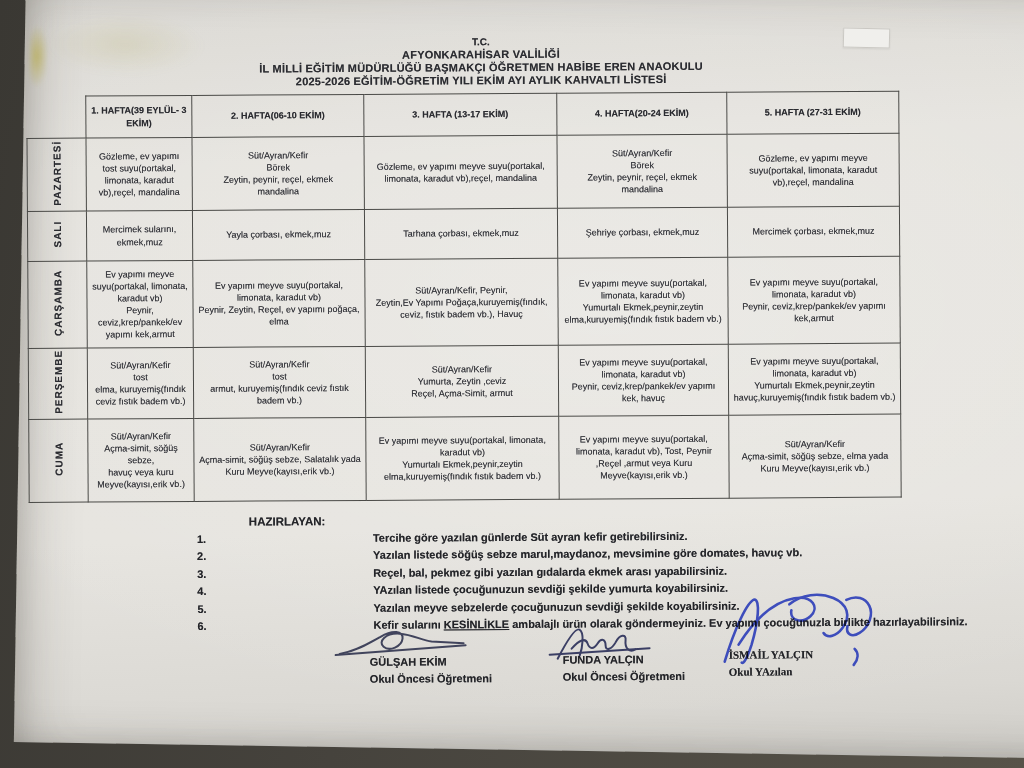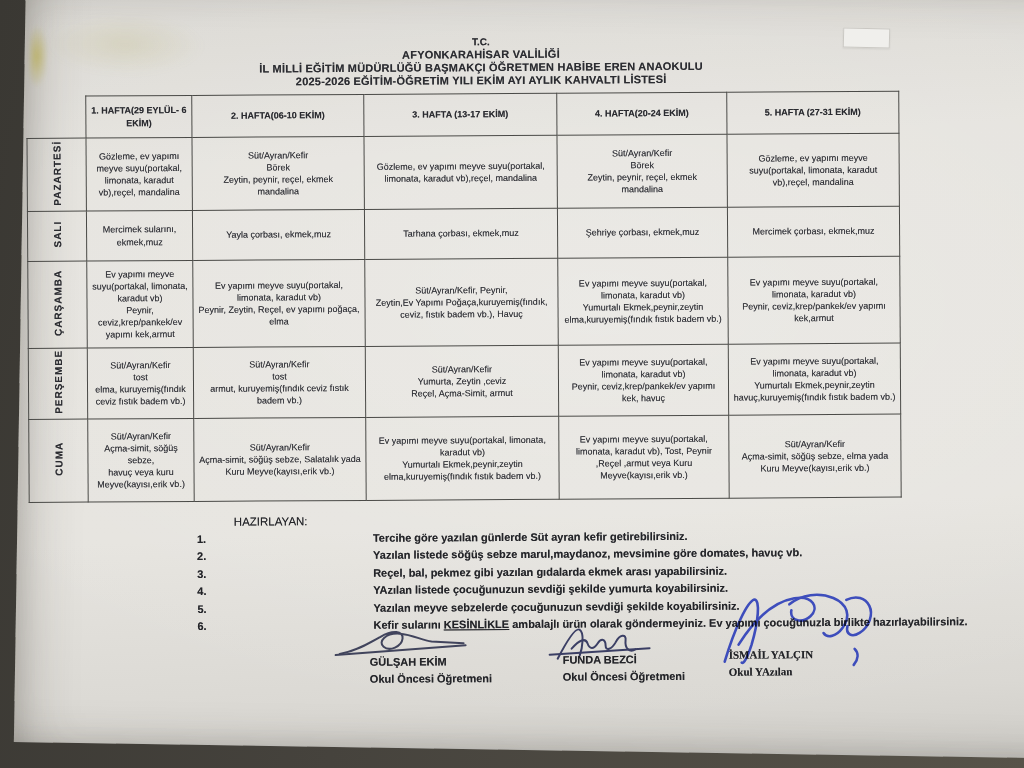--- a/index.html
+++ b/index.html
@@ -37,21 +37,21 @@
   #menu td,#menu th{border:1px solid #4a4a47;}
   #menu th.blank{border:none;background:transparent;}
   #menu th.week{font-weight:bold;font-size:9px;color:#2a2b30;text-align:center;
     vertical-align:middle;padding:2px 4px;line-height:1.35;}
   #menu td.meal{font-size:9px;line-height:1.35;text-align:center;vertical-align:middle;
     padding:2px 3px;white-space:pre-line;color:#2f3036;}
   #menu td.daycell{text-align:center;vertical-align:middle;}
   #menu td.daycell span{display:inline-block;writing-mode:vertical-rl;transform:rotate(180deg);
     font-weight:bold;font-size:10px;letter-spacing:1px;color:#2a2b30;}
   
-  #notes-title{position:absolute;left:233px;top:514px;font-weight:normal;font-size:11.5px;color:#232428;}
+  #notes-title{position:absolute;left:248px;top:514px;font-weight:bold;font-size:11.5px;color:#232428;}
   #notes{position:absolute;left:196px;top:531px;width:790px;font-weight:bold;font-size:11px;color:#232428;}
   .note-row{position:relative;height:17.4px;}
   .note-num{position:absolute;left:0;}
   .note-text{position:absolute;left:176px;width:600px;white-space:nowrap;}
   .kesinlikle{font-weight:bold;text-decoration:underline;}
   
   .sig{position:absolute;font-size:11px;font-weight:bold;color:#232428;}
   .sig .sig-name{display:block;line-height:17px;}
   .sig .sig-title{display:block;line-height:17px;}
   #sig-1{left:368px;top:653px;}
@@ -83,30 +83,30 @@
         <col style="width:59px">
           <col style="width:106px">
           <col style="width:172px">
         <col style="width:193px">
           <col style="width:170px">
           <col style="width:172px">
       </colgroup>
       <tbody>
           <tr style="height:42px">
         <th class="blank"></th>
-        <th class="week">1. HAFTA(29 EYLÜL- 6 EKİM)</th>
+        <th class="week">1. HAFTA(39 EYLÜL- 3 EKİM)</th>
         <th class="week">2. HAFTA(06-10 EKİM)</th>
         <th class="week">3. HAFTA (13-17 EKİM)</th>
         <th class="week">4. HAFTA(20-24 EKİM)</th>
         <th class="week">5. HAFTA (27-31 EKİM)</th>
       </tr>
       <tr style="height:73px">
         <td class="daycell"><span>PAZARTESİ</span></td>
         <td class="meal">Gözleme, ev yapımı
-meyve suyu(portakal,
+tost suyu(portakal,
 limonata, karadut
 vb),reçel, mandalina</td>
         <td class="meal">Süt/Ayran/Kefir
 Börek
 Zeytin, peynir, reçel, ekmek
 mandalina</td>
         <td class="meal">Gözleme, ev yapımı meyve suyu(portakal,
 limonata, karadut vb),reçel, mandalina</td>
         <td class="meal">Süt/Ayran/Kefir
 Börek
@@ -221,21 +221,21 @@
         <span class="note-num">6.</span>
         <span class="note-text"><span>Kefir sularını </span><span class="kesinlikle">KESİNLİKLE</span><span> ambalajlı ürün olarak göndermeyiniz. Ev yapımı çocuğunuzla birlikte hazırlayabilirsiniz.</span></span>
       </div>
     </div>
 
     <div class="sig" id="sig-1">
       <span class="sig-name">GÜLŞAH EKİM</span>
       <span class="sig-title">Okul Öncesi Öğretmeni</span>
     </div>
     <div class="sig" id="sig-2">
-      <span class="sig-name">FUNDA BEZCİ</span>
+      <span class="sig-name">FUNDA YALÇIN</span>
       <span class="sig-title">Okul Öncesi Öğretmeni</span>
     </div>
     <div class="sig" id="sig-3">
       <span class="sig-name">İSMAİL YALÇIN</span>
       <span class="sig-title">Okul YAzılan</span>
     </div>
 
     <svg id="ink" width="1024" height="768" viewBox="0 0 1024 768">
 
       <g stroke="#30344f" stroke-width="2" fill="none" stroke-linecap="round" opacity="0.9">

